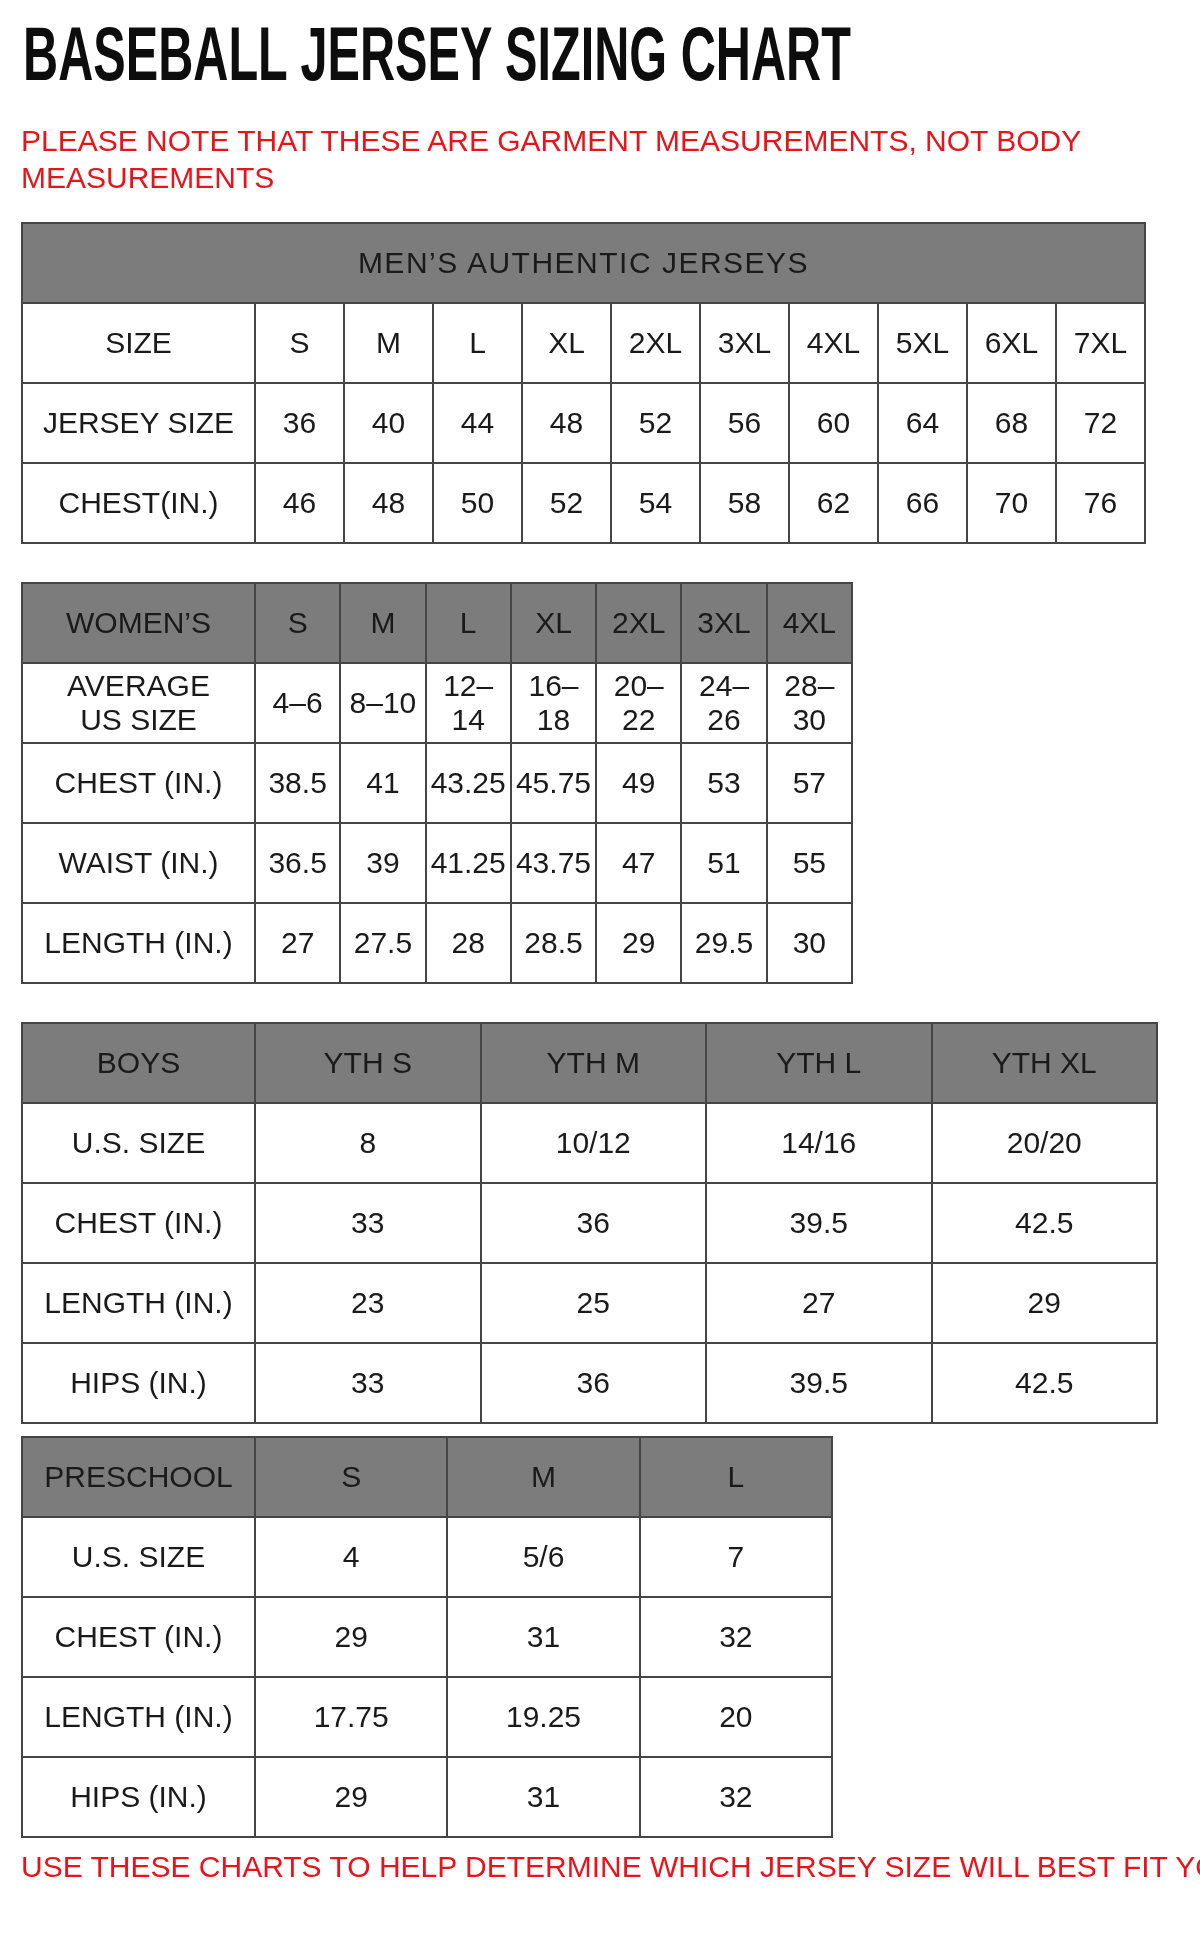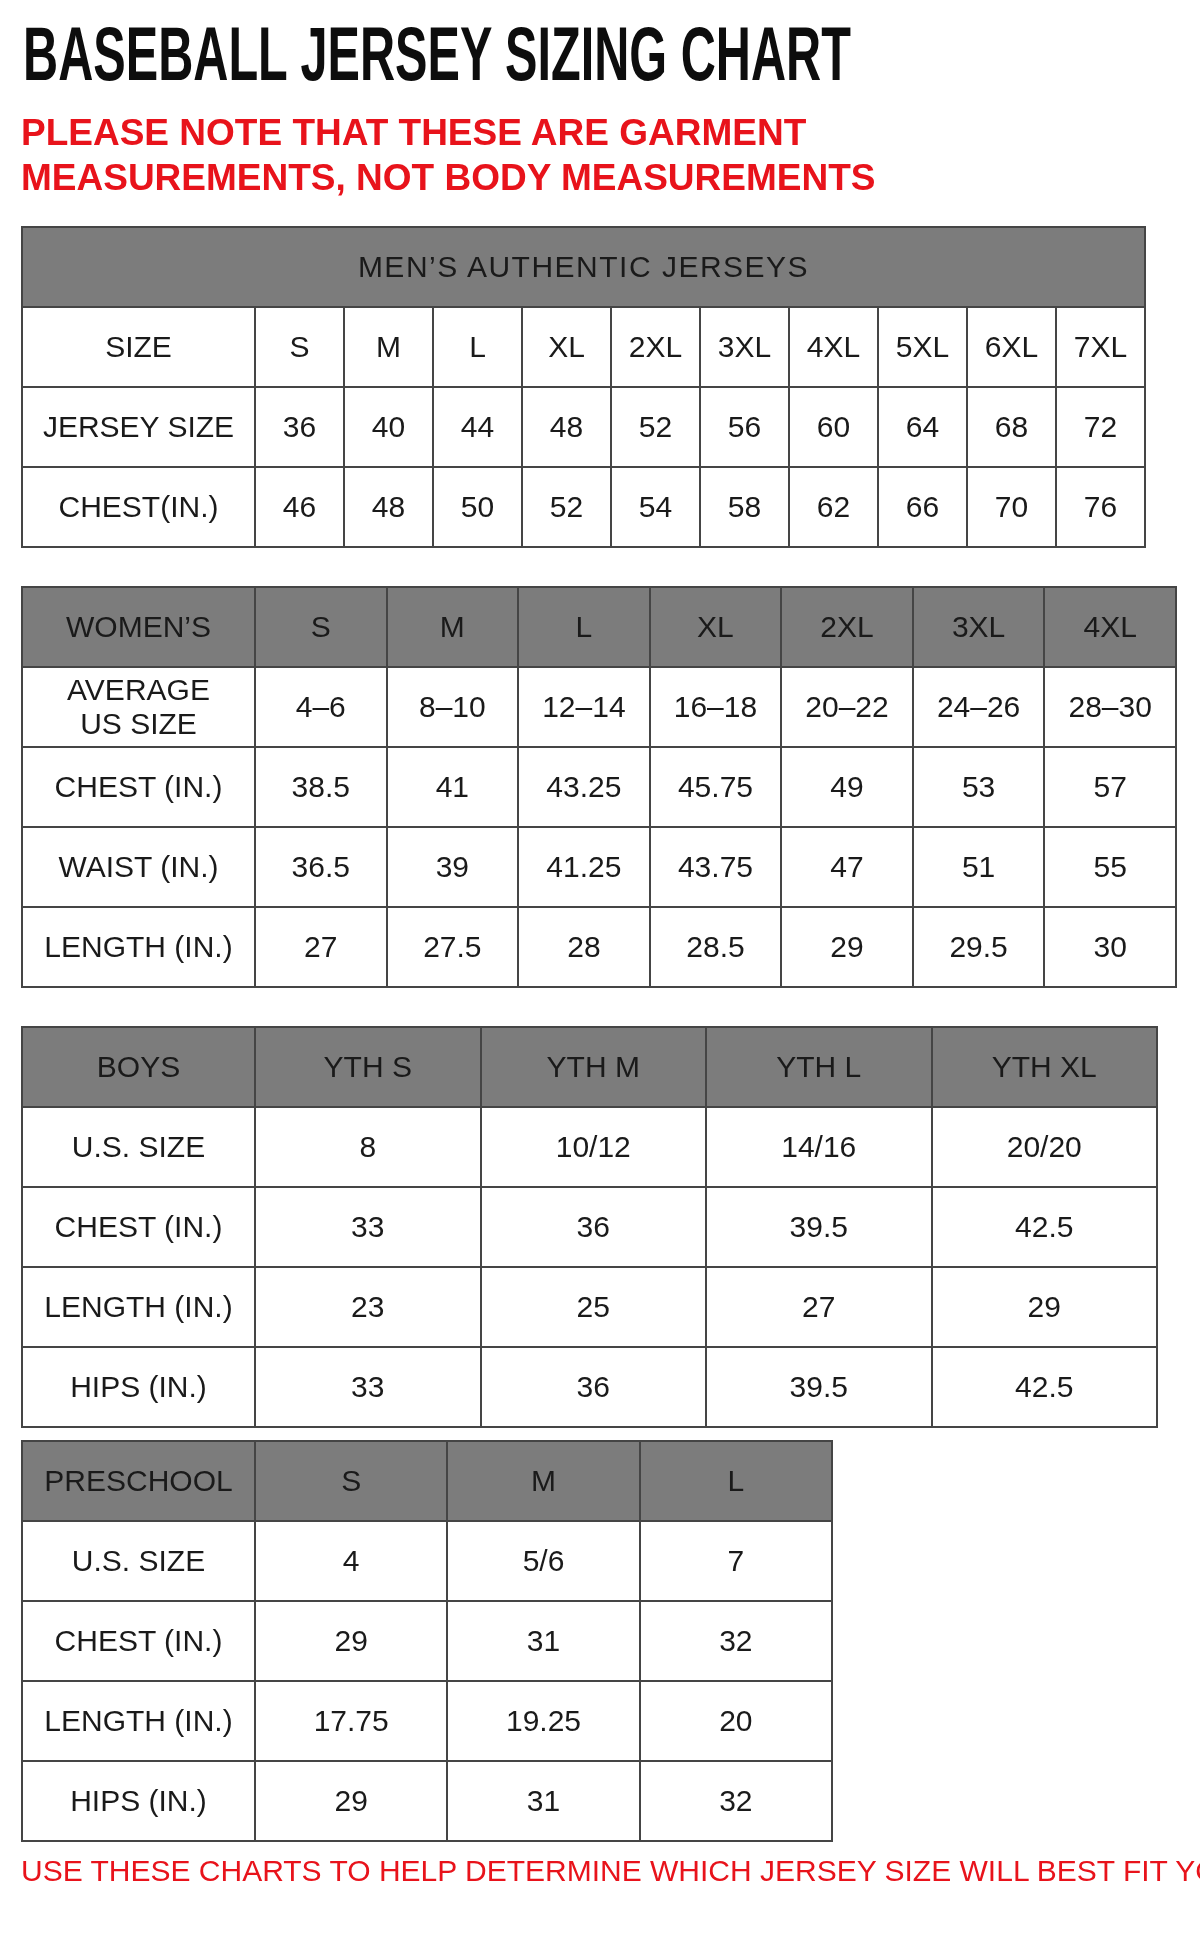--- a/index.html
+++ b/index.html
@@ -11,39 +11,39 @@
   .content { padding-left:21px; }
 
   .page-title {
     margin:16px 0 0 2px;
     font-size:76px; font-weight:700; line-height:1.0;
     letter-spacing:0px; white-space:nowrap;
     transform:scaleX(0.64); transform-origin:0 0;
     color:#0d0d0d;
   }
   .note {
-    margin-top:18px; width:1085px;
-    font-size:37px; line-height:1.22; font-weight:700;
+    margin-top:31px; width:1085px;
+    font-size:30px; line-height:1.22; font-weight:400;
     color:#e8131b;
   }
 
   table.size-table {
     border-collapse:separate; border-spacing:0; table-layout:fixed;
     border-top:2px solid #454545; border-left:2px solid #454545;
   }
   table.size-table td, table.size-table th {
     border-right:2px solid #454545; border-bottom:2px solid #454545;
     text-align:center; vertical-align:middle; padding:0;
     font-size:30px; font-weight:400; color:#1a1a1a;
     height:78px; overflow:hidden;
   }
   col.col-label { width:233px; }
 
   table.mens      { width:1125px; margin-top:26px; }
-  table.womens    { width:1156px; margin-top:38px; }
+  table.womens    { width:832px; margin-top:38px; }
   table.boys      { width:1137px; margin-top:38px; }
   table.preschool { width:812px;  margin-top:12px; }
 
   th.band {
     height:84px; background:#7c7c7c; color:#ffffff;
     font-size:38px; letter-spacing:1.5px; font-weight:400;
   }
   th.hdr {
     background:#7c7c7c; color:#ffffff; font-weight:400;
     border-bottom:3px solid #141414;

